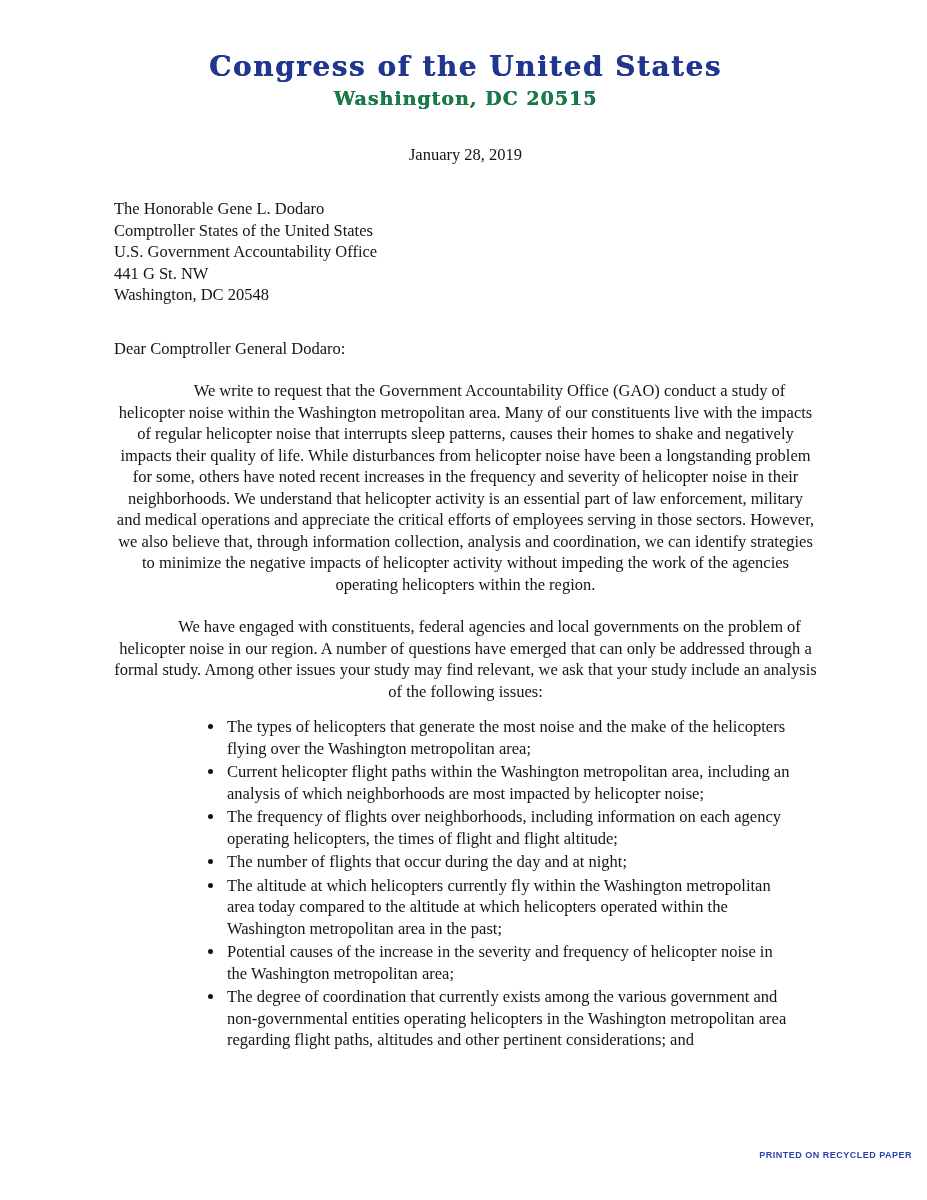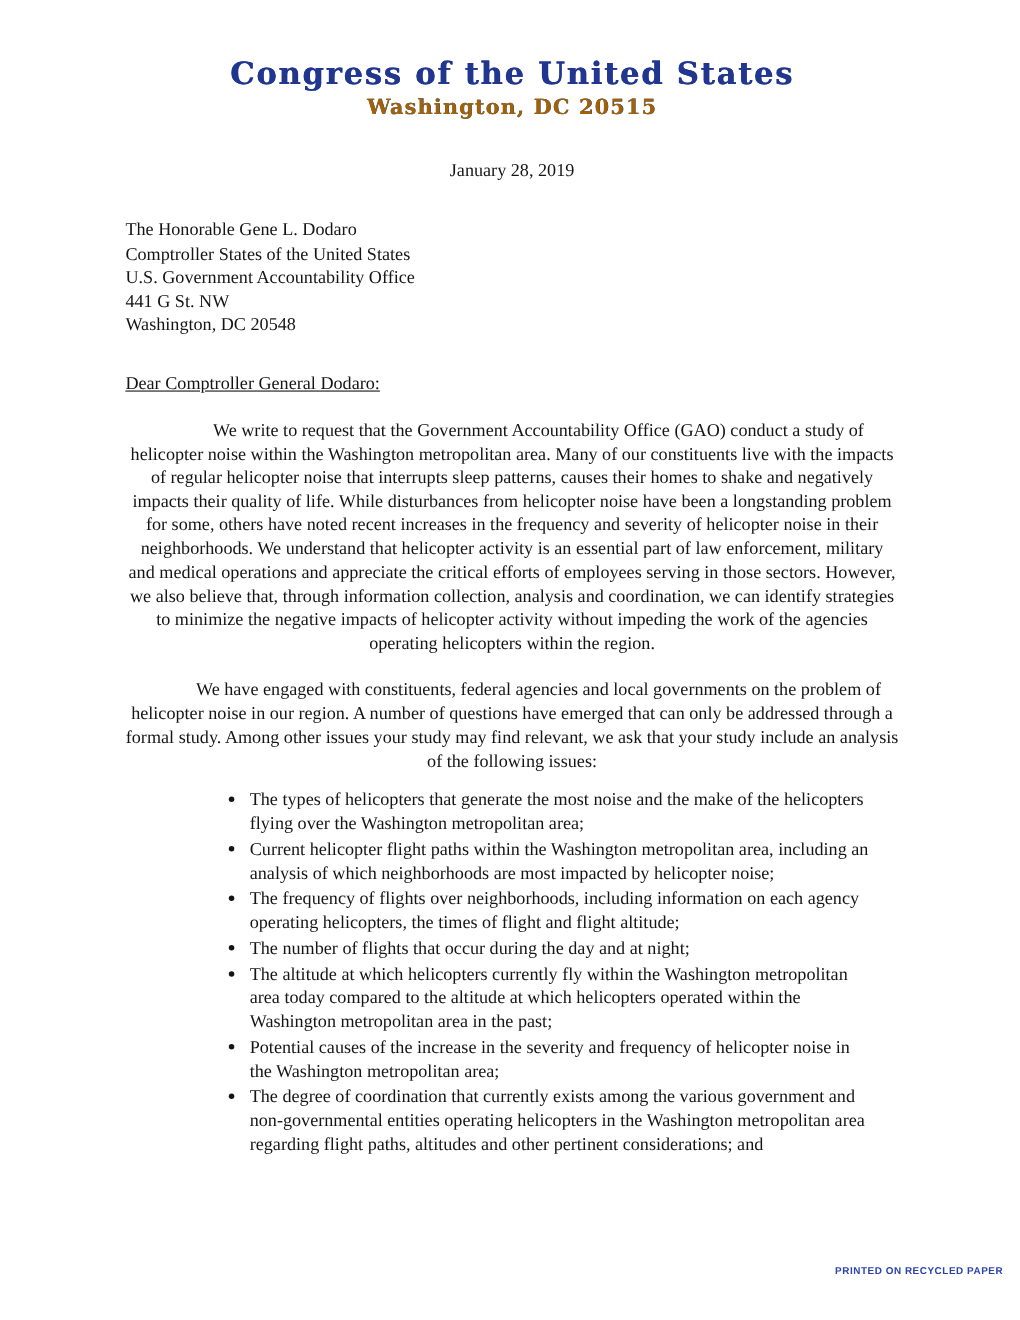--- a/index.html
+++ b/index.html
@@ -30,38 +30,37 @@
     letter-spacing: 1.5px;
     color: #21368f;
     text-shadow: 0.4px 0 0 #21368f;
   }
   .lh-subtitle {
     font-family: "DejaVu Serif", serif;
     font-weight: bold;
     font-size: 19px;
     letter-spacing: 1px;
     margin-top: 4px;
-    color: #a16207;
+    color: #15803d;
     text-shadow: 0.3px 0 0 #21368f;
   }
   .date {
     text-align: center;
     margin-top: 36px;
     font-size: 16.5px;
   }
   .recipient {
     margin-top: 33px;
     font-size: 16.5px;
     line-height: 21.5px;
   }
   .salutation {
     margin-top: 32px;
     font-size: 16.5px;
     line-height: 21.5px;
-    text-decoration: underline;
   }
   .para {
     margin: 21px 0 0 0;
     text-indent: 48px;
     font-size: 16.5px;
     line-height: 21.5px;
     text-align: center;
   }
   ul.bullets {
     margin: 14px 0 0 84px;

